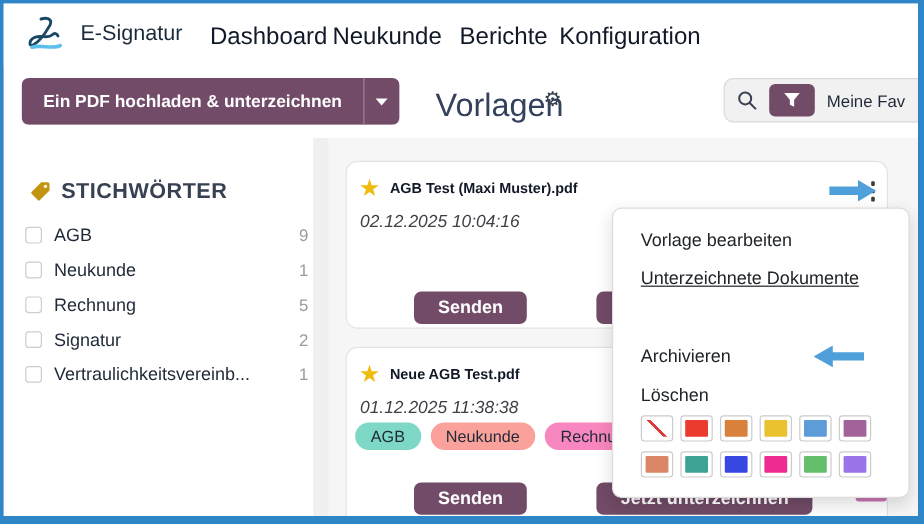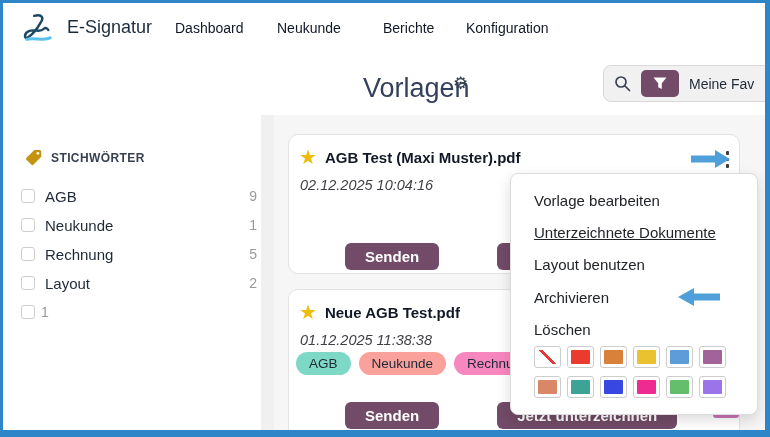--- a/index.html
+++ b/index.html
@@ -7,48 +7,48 @@
   #frame {
     position:relative; width:770px; height:437px; overflow:hidden;
     background:#ffffff;
     border:3px solid #2e86c8; border-right-width:5px; border-bottom-width:7px;
     font-family:"Liberation Sans","DejaVu Sans",sans-serif;
   }
   
   .navbar { position:absolute; left:0; top:0; width:100%; height:52px; background:#fff; }
   .logo { position:absolute; left:17px; top:10px; width:34px; height:32px; }
   .appname { position:absolute; left:64px; top:14px; font-size:18px; color:#1c2b3a; }
-  .navitem { position:absolute; top:17px; font-size:14px; color:#111827; cursor:pointer; }
+  .navitem { position:absolute; top:17px; font-size:20px; color:#111827; cursor:pointer; }
   .nav0{left:172px;} .nav1{left:274px;} .nav2{left:380px;} .nav3{left:463px;}
   
   .split-btn { position:absolute; left:15px; top:62px; height:39px; display:flex; border-radius:6px; overflow:hidden; }
   .split-main { background:#714B67; color:#fff; font-weight:bold; font-size:14.5px; padding:0 18px; display:flex; align-items:center; }
   .split-caret { background:#714B67; width:30px; border-left:1px solid #8d6b82; display:flex; align-items:center; justify-content:center; }
   .caret-down { width:0; height:0; border-left:5px solid transparent; border-right:5px solid transparent; border-top:6px solid #fff; }
   .page-title { position:absolute; left:360px; top:70px; font-size:27px; color:#33415c; }
   .gear { position:absolute; left:450px; top:70px; font-size:17px; color:#374151; cursor:pointer; }
   .searchbox { position:absolute; left:600px; top:62px; width:170px; height:37px; background:#f1f1f1; border:1px solid #d9d9d9; border-radius:8px; display:flex; align-items:center; padding-left:10px; overflow:hidden; }
   .facet { background:#714B67; border-radius:5px; width:38px; height:27px; margin-left:10px; display:flex; align-items:center; justify-content:center; flex:none; }
   .facet-label { margin-left:10px; font-size:14px; color:#1f2937; white-space:nowrap; }
   
   .sidebar-head { position:absolute; left:22px; top:146px; display:flex; align-items:center; gap:9px; }
-  .sidebar-head span { font-size:12px; font-weight:bold; letter-spacing:.4px; color:#374151; }
+  .sidebar-head span { font-size:18px; font-weight:bold; letter-spacing:.4px; color:#374151; }
   .side-item { position:absolute; left:18px; width:236px; height:22px; display:flex; align-items:center; cursor:pointer; }
   .cbx { width:14px; height:14px; border:1px solid #cdcdcd; border-radius:3px; background:#fff; flex:none; }
   .side-label { margin-left:10px; font-size:15px; color:#1f2937; white-space:nowrap; overflow:hidden; flex:1; }
   .side-count { font-size:14px; color:#9a9a9a; margin-left:6px; }
   .scrollstrip { position:absolute; left:258px; top:112px; width:13px; bottom:0; background:#f0f0f0; }
   .content-bg { position:absolute; left:271px; top:112px; right:0; bottom:0; background:#f6f6f6; }
   
   .card { position:absolute; left:285px; width:452px; background:#fff; border:1px solid #e3e3e3; border-radius:10px; }
   .card1 { top:131px; height:140px; }
   .card2 { top:286px; height:160px; }
   .card-title-row { position:absolute; left:10px; top:12px; display:flex; align-items:center; gap:8px; }
   .star { color:#EFBC0D; font-size:20px; line-height:20px; cursor:pointer; }
-  .card-title { font-size:15px; font-weight:bold; color:#111827; white-space:nowrap; }
+  .card-title { font-size:12px; font-weight:bold; color:#111827; white-space:nowrap; }
   .card-date { position:absolute; left:11px; top:42px; font-size:14.5px; font-style:italic; color:#3f3f46; }
   .kebab { position:absolute; right:8px; top:14px; display:flex; flex-direction:column; gap:3px; cursor:pointer; padding:2px; }
   .kebab i { width:3.5px; height:3.5px; background:#3b3b3b; border-radius:1px; }
   .btn-row { position:absolute; left:8px; display:flex; gap:10px; }
   .card1 .btn-row { top:108px; } .card2 .btn-row { top:112px; }
   .pbtn { background:#714B67; color:#fff; font-weight:bold; font-size:15px; border:none; border-radius:6px; padding:5px 20px; white-space:nowrap; cursor:pointer;margin-left:48px; }
   .tag-row { position:absolute; left:7px; top:62px; display:flex; gap:8px; }
   .tag { height:23px; border-radius:12px; display:flex; align-items:center; padding:0 13px; font-size:13.5px; color:#1f2937; white-space:nowrap; }
   
   .menu { position:absolute; left:507px; top:170px; width:248px; height:242px; background:#fff; border:1px solid #ddd; border-radius:8px; box-shadow:0 5px 14px rgba(0,0,0,.14); z-index:10; }
@@ -75,20 +75,26 @@
       <path d="M15 3 C 22 1, 26 4, 22 10 C 18 17, 12 24, 8 26 C 4 28, 4 21, 10 19 C 16 17, 21 21, 25 17 C 27 15, 29 16, 30 18" fill="none" stroke="#1b4965" stroke-width="2.6" stroke-linecap="round"></path>
       <path d="M7 28 C 15 25.5, 25 30, 32 26.5" fill="none" stroke="#5bc0eb" stroke-width="3.2" stroke-linecap="round"></path>
     </svg>
     <div class="appname">E-Signatur</div>
     <div class="navitem nav0">Dashboard</div>
     <div class="navitem nav1">Neukunde</div>
     <div class="navitem nav2">Berichte</div>
     <div class="navitem nav3">Konfiguration</div>
   </div>
 
+  <div class="split-btn">
+    <div class="split-main">Ein PDF hochladen &amp; unterzeichnen</div>
+    <div class="split-caret">
+      <div class="caret-down"></div>
+    </div>
+  </div>
   <div class="page-title">Vorlagen</div>
   <div class="gear">⚙</div>
 
   <div class="searchbox">
     <svg width="17" height="17" viewBox="0 0 17 17">
       <circle cx="7" cy="7" r="5" fill="none" stroke="#374151" stroke-width="1.7"></circle>
       <line x1="11" y1="11" x2="15.5" y2="15.5" stroke="#374151" stroke-width="1.7" stroke-linecap="round"></line>
     </svg>
     <div class="facet">
       <svg width="14" height="13" viewBox="0 0 14 13">
@@ -119,25 +125,26 @@
     <span class="side-label">Neukunde</span>
     <span class="side-count">1</span>
   </div>
   <div class="side-item" style="top:240px">
     <span class="cbx"></span>
     <span class="side-label">Rechnung</span>
     <span class="side-count">5</span>
   </div>
   <div class="side-item" style="top:269px">
     <span class="cbx"></span>
-    <span class="side-label">Layout</span>
+    <span class="side-label">Signatur</span>
     <span class="side-count">2</span>
   </div>
   <div class="side-item" style="top:298px">
     <span class="cbx"></span>
+    <span class="side-label">Vertraulichkeitsvereinb...</span>
     <span class="side-count">1</span>
   </div>
 
   <div class="card card1">
     <div class="card-title-row">
       <span class="star">★</span>
       <span class="card-title">AGB Test (Maxi Muster).pdf</span>
     </div>
     <div class="kebab">
         <i></i>
@@ -166,21 +173,20 @@
       <button class="pbtn">Senden</button>
       <button class="pbtn">Jetzt unterzeichnen</button>
     </div>
   </div>
 
   <div class="pink-sliver"></div>
 
   <div class="menu">
     <div class="menu-item mi0">Vorlage bearbeiten</div>
     <div class="menu-item mi1">Unterzeichnete Dokumente</div>
-    <div class="menu-item mi2">Layout benutzen</div>
     <div class="menu-item mi3">Archivieren</div>
     <div class="menu-item mi4">Löschen</div>
 
     <div class="swatch-row sr1">
       <div class="swatch none">
           <div></div>
         </div>
       <div class="swatch">
           <div style="background: rgb(235, 58, 46);"></div>
         </div>

